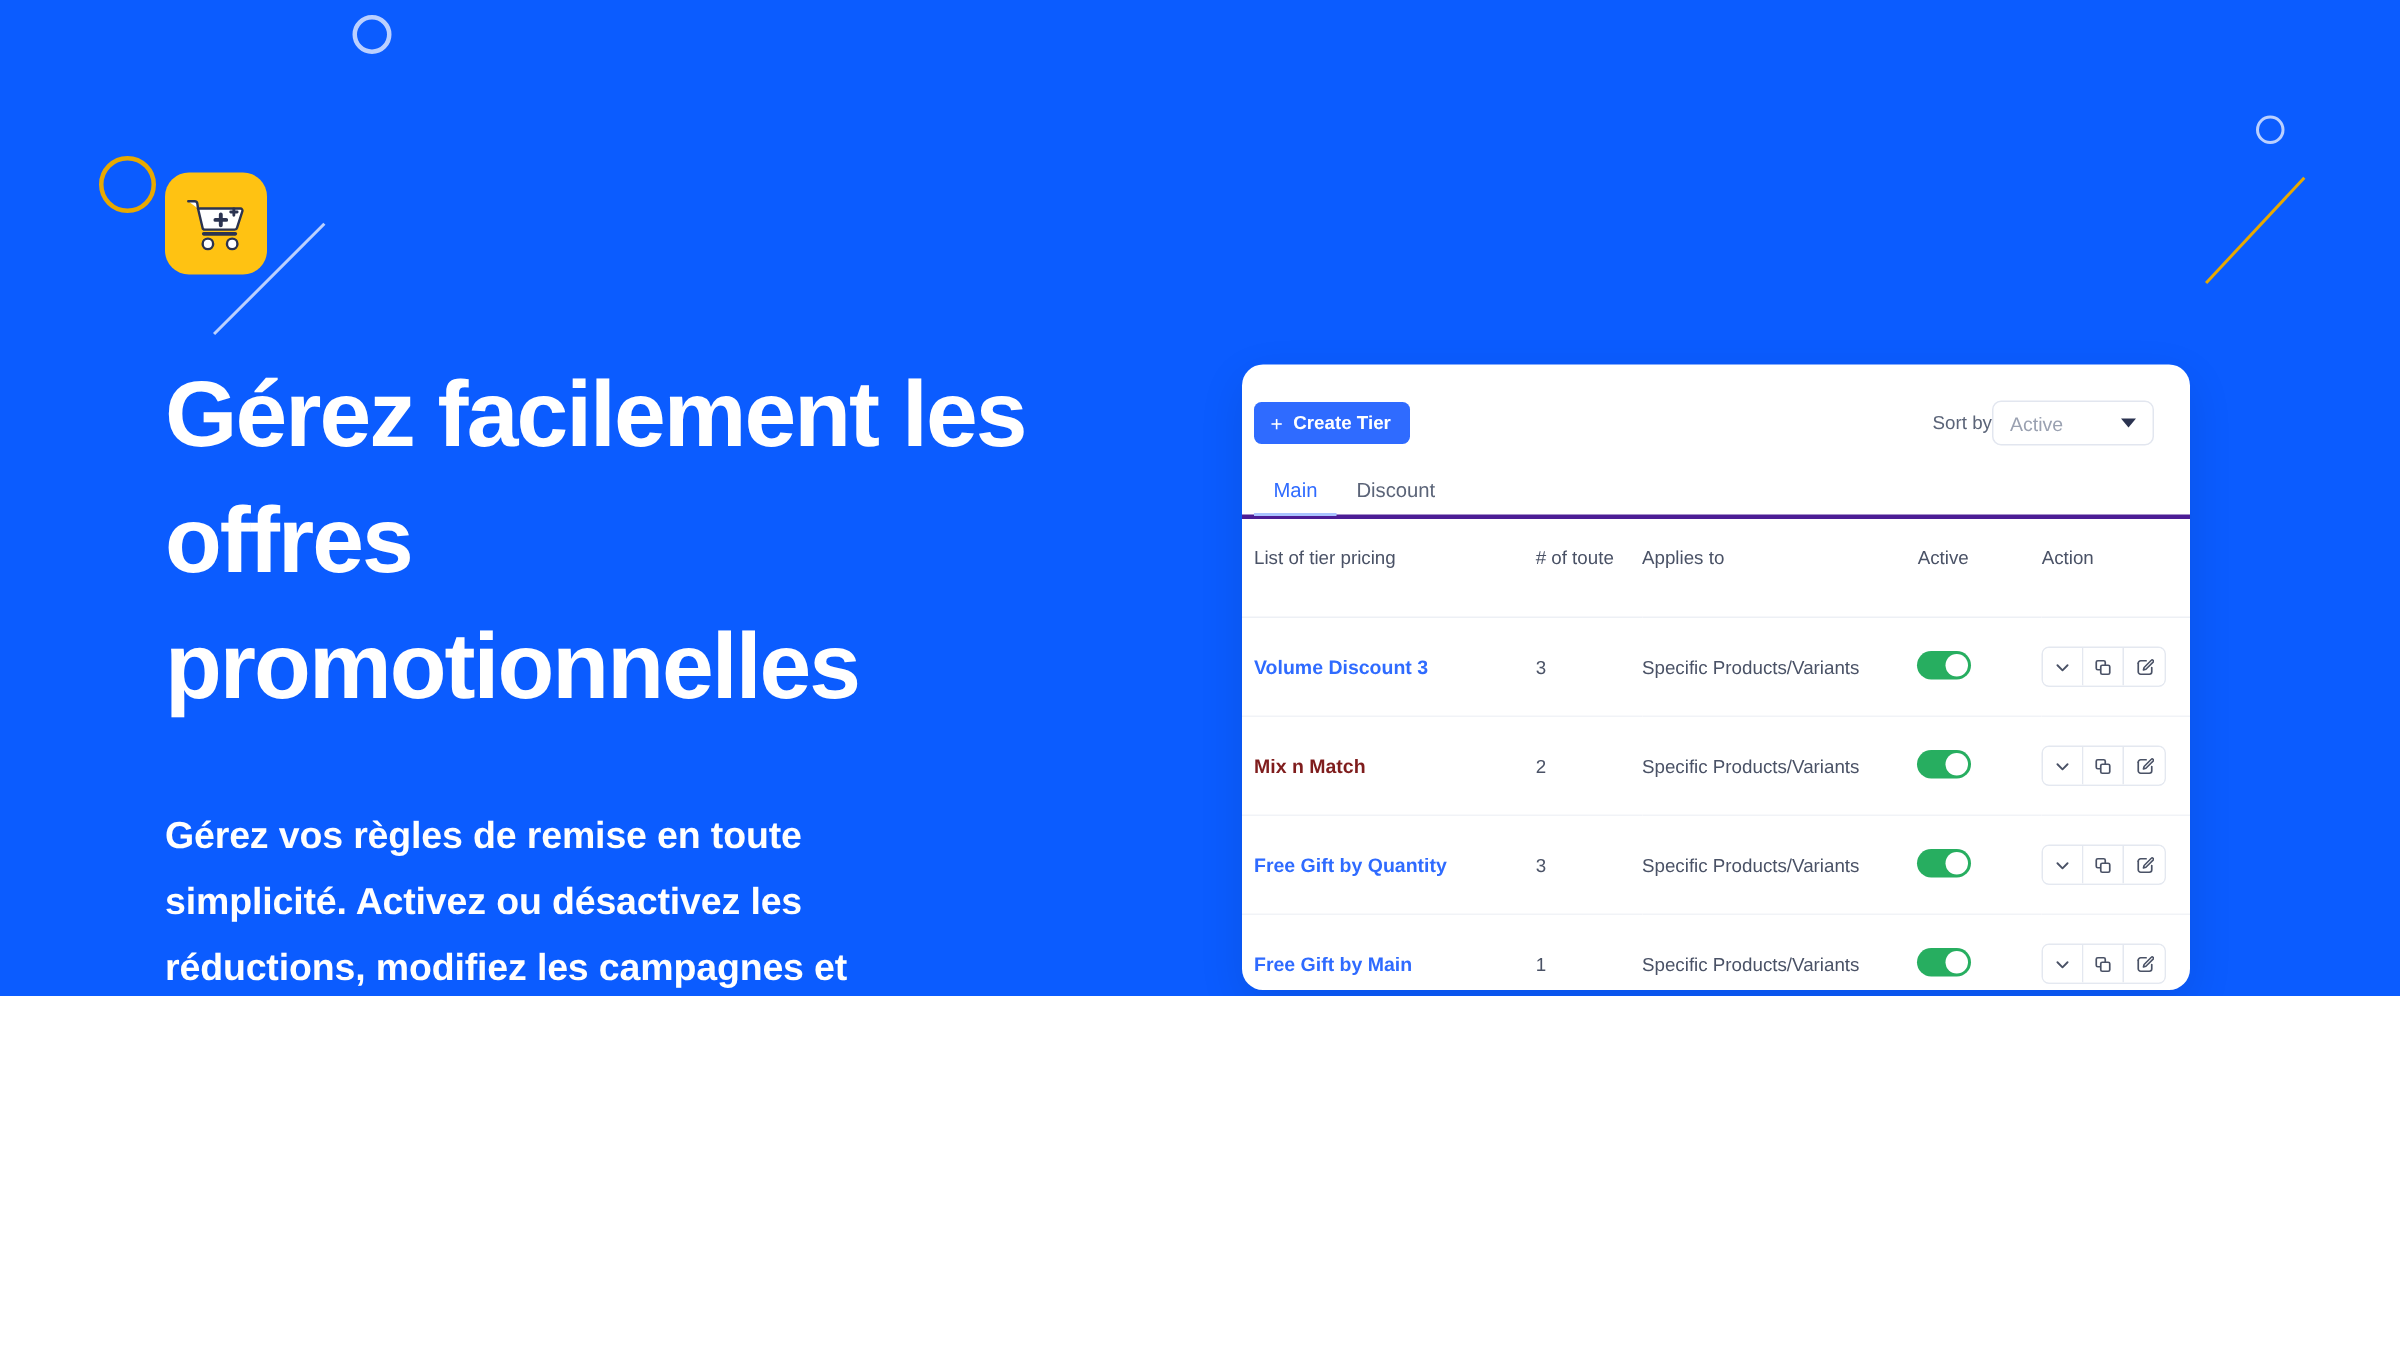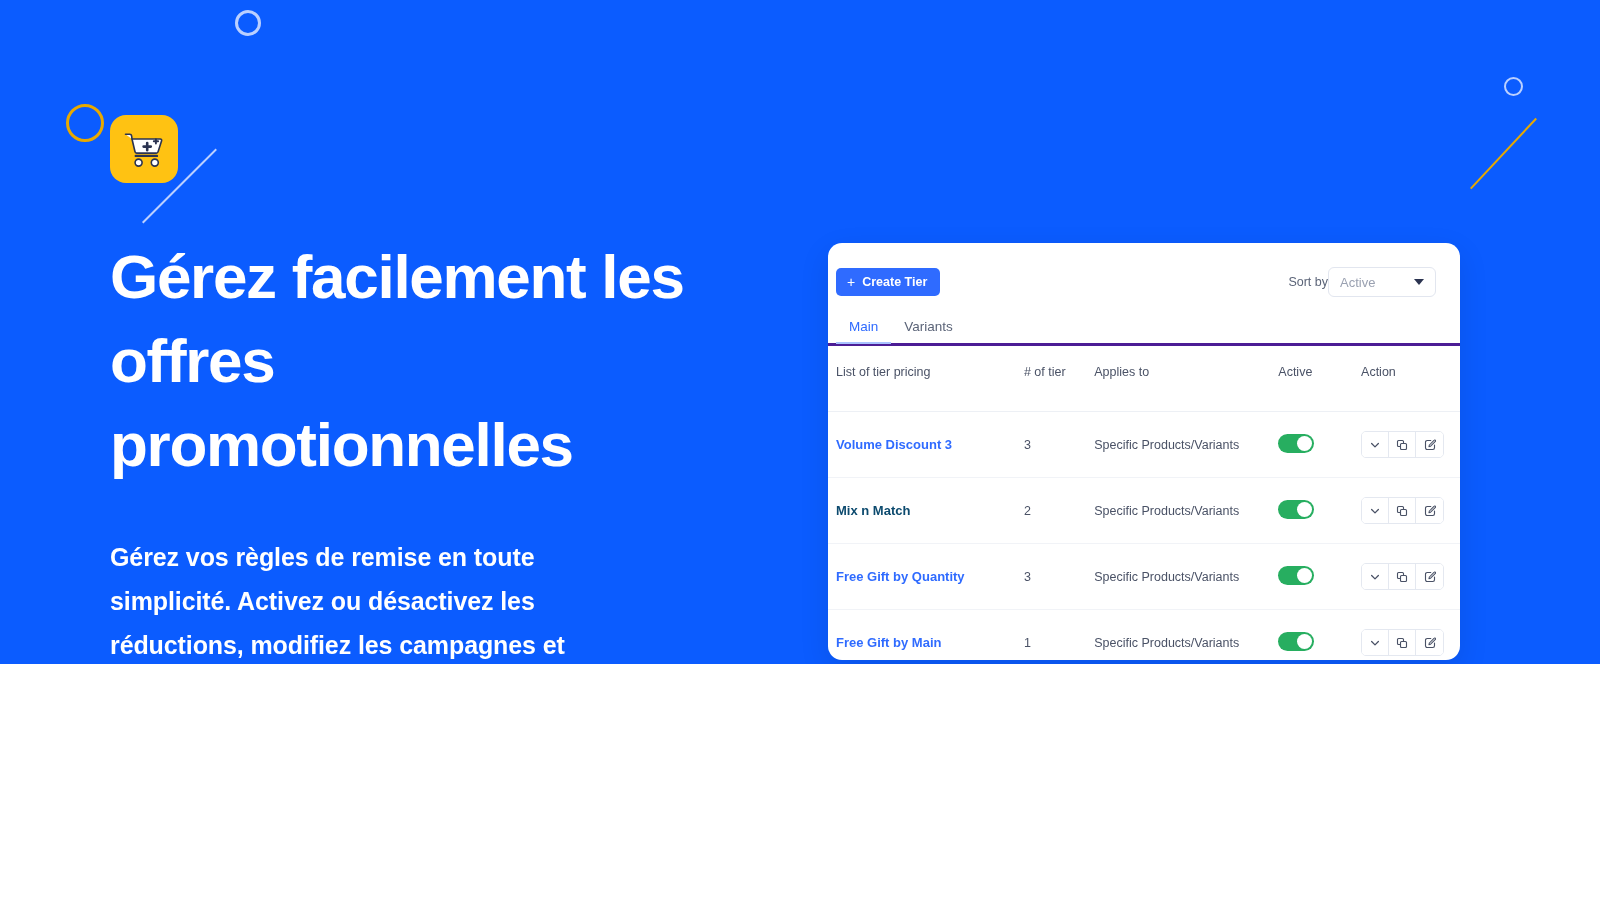--- a/index.html
+++ b/index.html
@@ -242,29 +242,29 @@
             <span class="caret"></span>
           </div>
         </div>
       </div>
 
       <div class="tabs">
         <div class="tab active" style="color: rgb(47, 107, 255);">
           <span>Main</span>
         </div>
         <div class="tab">
-          <span>Variants</span>
+          <span>Discount</span>
         </div>
       </div>
 
       <table class="tier-table">
         <thead>
           <tr>
             <th class="c-name">List of tier pricing</th>
-            <th class="c-count"># of tier</th>
+            <th class="c-count"># of toute</th>
             <th class="c-applies">Applies to</th>
             <th class="c-active">Active</th>
             <th class="c-action">Action</th>
           </tr>
         </thead>
         <tbody>
   <tr>
     <td class="c-name">
       <a class="tier-name" style="color: rgb(47, 107, 255);">Volume Discount 3</a>
     </td>
@@ -294,21 +294,21 @@
             <path d="M2 4.2v7.6A2.2 2.2 0 0 0 4.2 14h7.6a2.2 2.2 0 0 0 2.2-2.2V8" fill="none" stroke="#4A5266" stroke-width="1.5" stroke-linecap="round"></path>
             <path d="M13.6 1.6 7.2 8l-.6 2.2 2.2-.6 6.4-6.4a1.1 1.1 0 0 0 0-1.6 1.1 1.1 0 0 0-1.6 0z" fill="#fff" stroke="#4A5266" stroke-width="1.4" stroke-linejoin="round"></path>
           </svg>
         </span>
       </span>
     </td>
   </tr>
 
   <tr>
     <td class="c-name">
-      <a class="tier-name" style="color: #0c4a6e;">Mix n Match</a>
+      <a class="tier-name" style="color: #7f1d1d;">Mix n Match</a>
     </td>
     <td class="c-count">2</td>
     <td class="c-applies">Specific Products/Variants</td>
     <td class="c-active">
       <span class="toggle" style="background: rgb(39, 174, 96);">
         <span class="knob"></span>
       </span>
     </td>
     <td class="c-action">
       <span class="actions">

